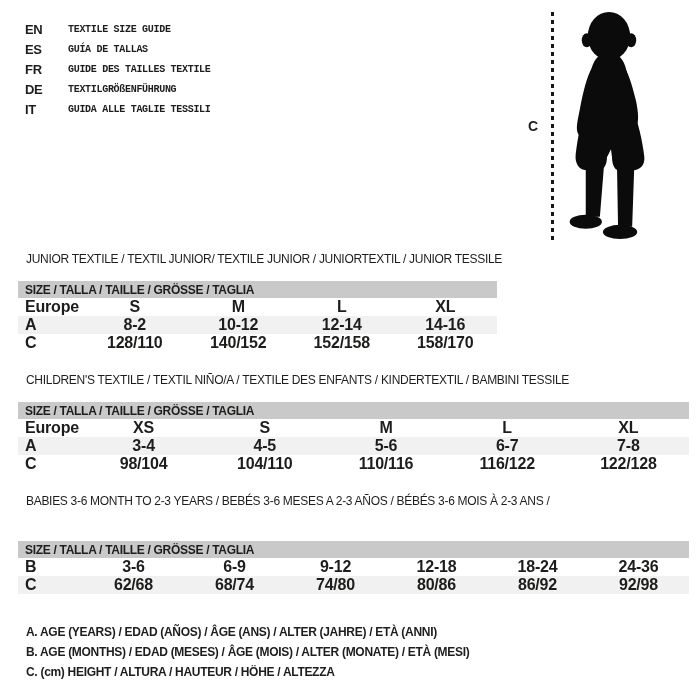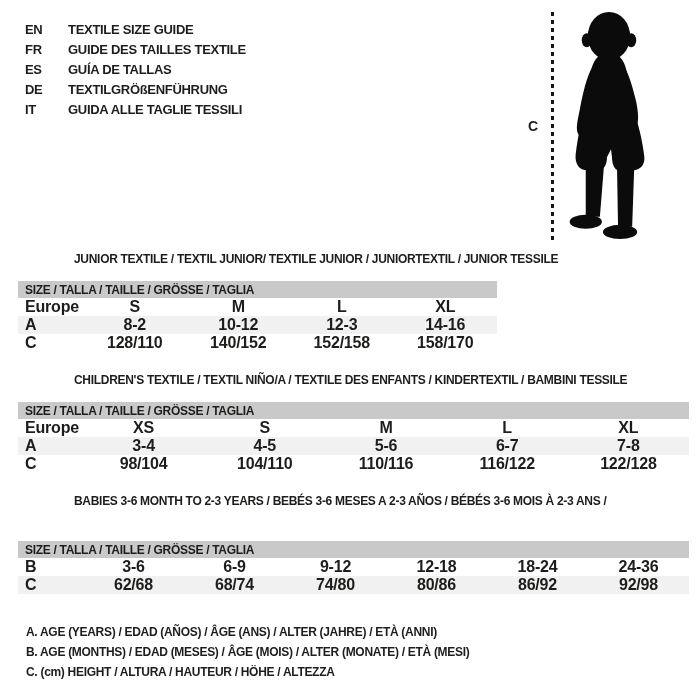--- a/index.html
+++ b/index.html
@@ -5,32 +5,32 @@
   html,body{margin:0;padding:0;background:#ffffff;}
   .canvas{
     position:relative;width:700px;height:700px;background:#ffffff;overflow:hidden;
     font-family:"Liberation Sans", sans-serif;color:#1d1d1b;
     -webkit-font-smoothing:antialiased;
   }
   
   .lang-block{position:absolute;left:25px;top:19px;}
   .lang-row{display:flex;height:20px;align-items:center;}
   .lang-code{width:43px;font-weight:bold;font-size:13px;letter-spacing:-0.3px;}
-  .lang-title{font-weight:bold;font-size:13px;letter-spacing:-0.3px;white-space:nowrap;}
+  .lang-title{font-weight:bold;font-size:10px;letter-spacing:-0.3px;white-space:nowrap;font-family:Liberation Mono, monospace;}
   
   .dash-line{
     position:absolute;left:551px;top:12px;width:3px;height:230px;
     background:repeating-linear-gradient(to bottom,#161616 0 4px,transparent 4px 8px);
   }
   .measure-label{position:absolute;left:528px;top:118px;font-weight:bold;font-size:14px;}
   .silhouette{position:absolute;left:559px;top:9px;width:106px;height:236px;}
   
   .section-title{
-    position:absolute;left:26px;font-weight:bold;font-size:12px;
-    letter-spacing:-0.3px;line-height:20px;white-space:nowrap;margin-left:48px;
+    position:absolute;left:26px;font-weight:normal;font-size:12px;
+    letter-spacing:-0.3px;line-height:20px;white-space:nowrap;
   }
   .section-title.multiline{white-space:normal;width:600px;}
   table.size-table{
     position:absolute;left:18px;border-collapse:collapse;table-layout:fixed;
   }
   table.size-table th{
     background:var(--bar,#c9c9c9);height:17px;text-align:left;padding:0 0 0 7px;
     font-weight:bold;font-size:12px;letter-spacing:-0.3px;white-space:nowrap;overflow:hidden;margin-left:44px;
   }
   table.size-table td{
@@ -48,26 +48,26 @@
 <body>
 
 <div class="canvas" style="--bar: #c9c9c9; --alt: #f1f1f1; color: rgb(29, 29, 27);">
 
   <div class="lang-block">
     <div class="lang-row">
       <span class="lang-code">EN</span>
       <span class="lang-title">TEXTILE SIZE GUIDE</span>
     </div>
     <div class="lang-row">
+      <span class="lang-code">ES</span>
+      <span class="lang-title">GUÍA DE TALLAS</span>
+    </div>
+    <div class="lang-row">
       <span class="lang-code">FR</span>
       <span class="lang-title">GUIDE DES TAILLES TEXTILE</span>
-    </div>
-    <div class="lang-row">
-      <span class="lang-code">ES</span>
-      <span class="lang-title">GUÍA DE TALLAS</span>
     </div>
     <div class="lang-row">
       <span class="lang-code">DE</span>
       <span class="lang-title">TEXTILGRÖßENFÜHRUNG</span>
     </div>
     <div class="lang-row">
       <span class="lang-code">IT</span>
       <span class="lang-title">GUIDA ALLE TAGLIE TESSILI</span>
     </div>
   </div>
@@ -116,21 +116,21 @@
         <td class="lbl">Europe</td>
         <td>S</td>
         <td>M</td>
         <td>L</td>
         <td>XL</td>
       </tr>
       <tr class="shaded">
         <td class="lbl">A</td>
         <td>8-2</td>
         <td>10-12</td>
-        <td>12-3</td>
+        <td>12-14</td>
         <td>14-16</td>
       </tr>
       <tr>
         <td class="lbl">C</td>
         <td>128/110</td>
         <td>140/152</td>
         <td>152/158</td>
         <td>158/170</td>
       </tr>
     </tbody>

